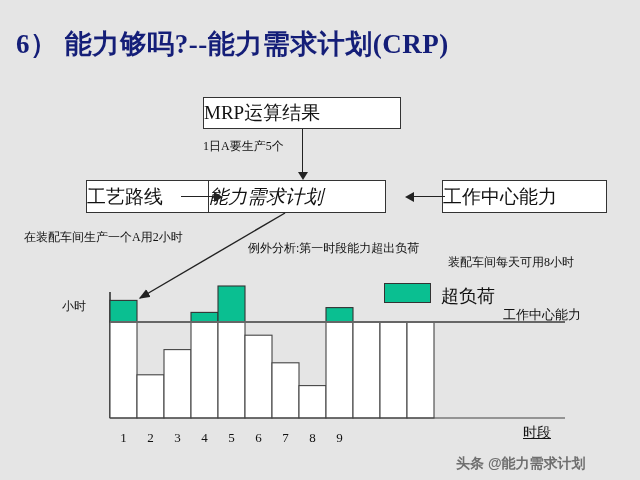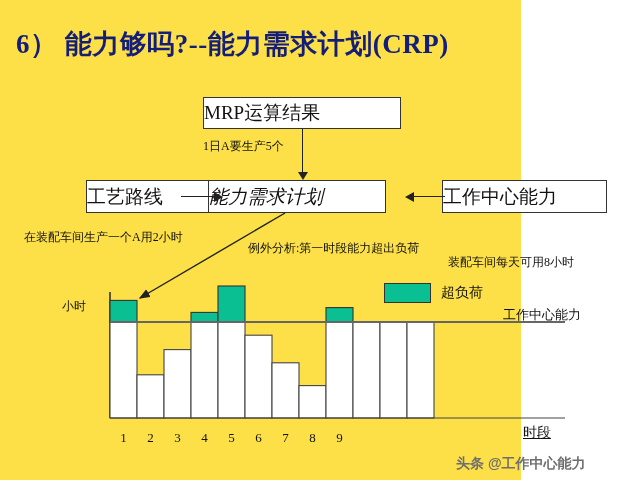--- a/index.html
+++ b/index.html
@@ -9,23 +9,23 @@
   body {
     width: 640px;
     height: 480px;
     background: #ffffff;
     font-family: "Liberation Serif", "DejaVu Serif", serif;
     overflow: hidden;
     position: relative;
   }
   #slide {
     position: relative;
-    width: 521px;
+    width: 640px;
     height: 480px;
-    background: #fde047;
+    background: #e5e5e5;
   }
 
   
   #title {
     position: absolute;
     left: 16px;
     top: 26px;
     font-size: 27px;
     font-weight: bold;
     color: #141e78;
@@ -165,21 +165,21 @@
     width: 47px;
     height: 20px;
     background: #0ABF91;
     border: 1px solid #333333;
     box-sizing: border-box;
   }
   #legend-label {
     position: absolute;
     left: 441px;
     top: 284px;
-    font-size: 14px;
+    font-size: 18px;
     color: #111111;
     white-space: nowrap;
   }
   #capacity-label {
     position: absolute;
     left: 503px;
     top: 306px;
     font-size: 13px;
     color: #111111;
     white-space: nowrap;
@@ -262,21 +262,21 @@
       <line x1="110" y1="418" x2="565" y2="418" stroke="#444444" stroke-width="1.2"></line>
     </svg>
 
   <div id="ylabel">小时</div>
   <div id="xlabel">时段</div>
 
   <div id="legend-swatch"></div>
   <div id="legend-label">超负荷</div>
   <div id="capacity-label">工作中心能力</div>
 
-  <div id="watermark">头条 @工作中心能力</div>
+  <div id="watermark">头条 @能力需求计划</div>
 
 <div class="xtick" style="left: 110px;">1</div>
     <div class="xtick" style="left: 137px;">2</div>
     <div class="xtick" style="left: 164px;">3</div>
     <div class="xtick" style="left: 191px;">4</div>
     <div class="xtick" style="left: 218px;">5</div>
     <div class="xtick" style="left: 245px;">6</div>
     <div class="xtick" style="left: 272px;">7</div>
     <div class="xtick" style="left: 299px;">8</div>
     <div class="xtick" style="left: 326px;">9</div>

